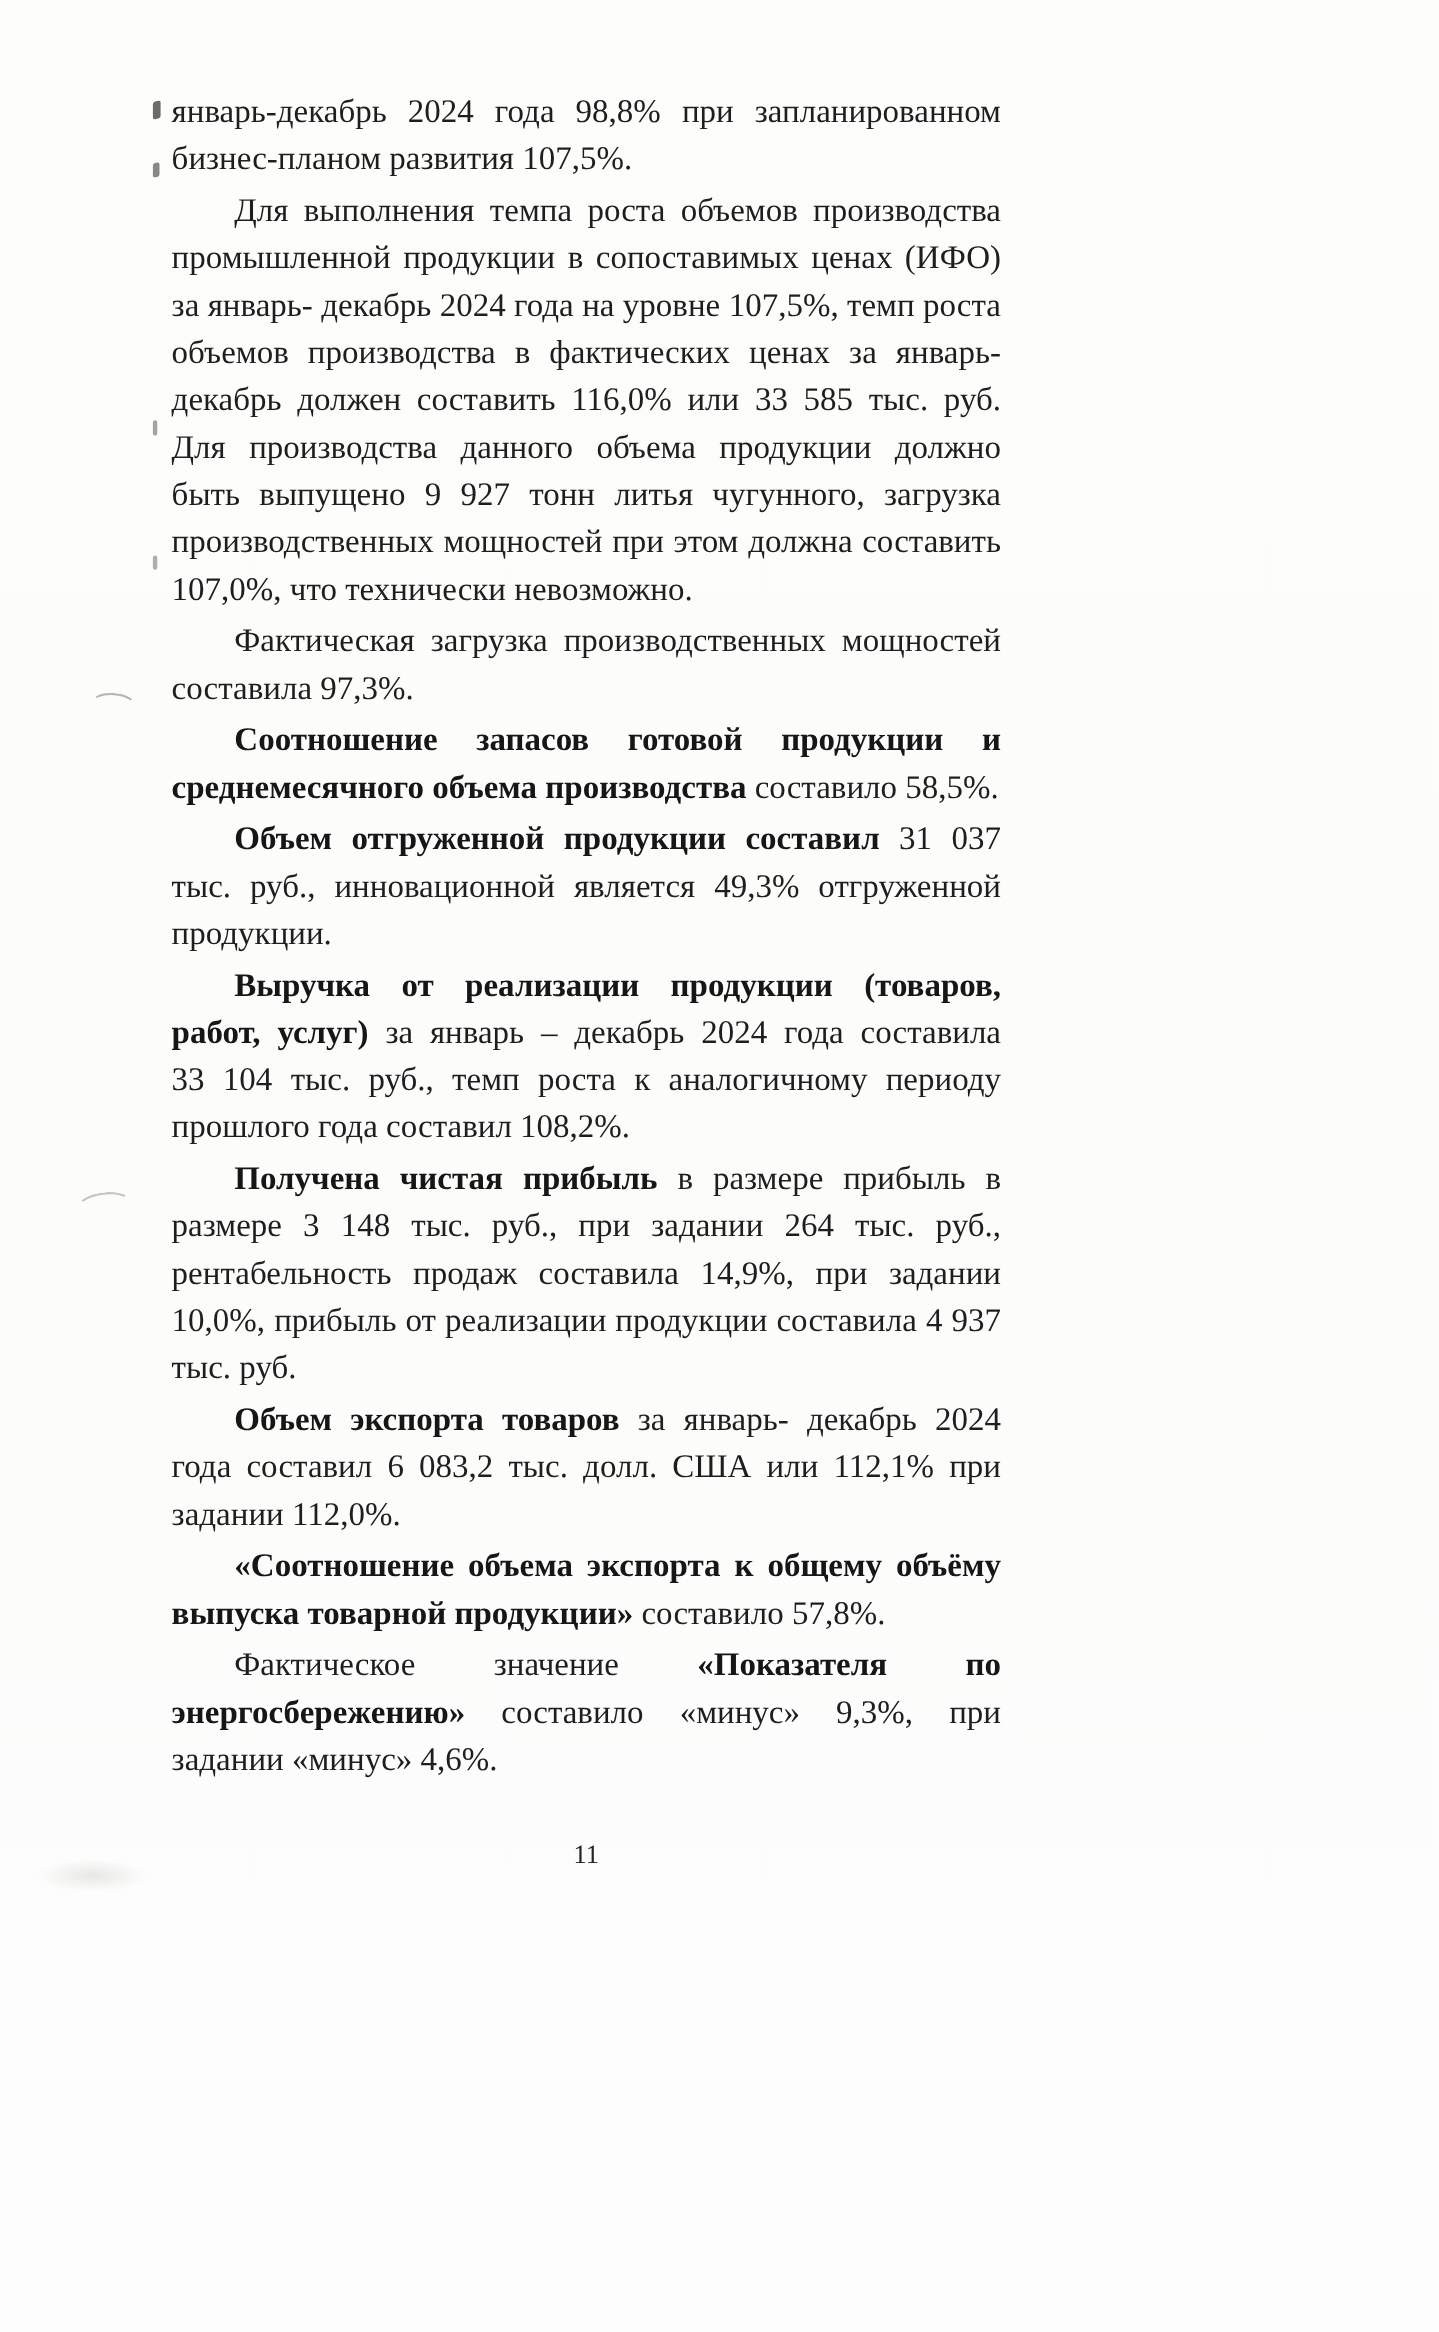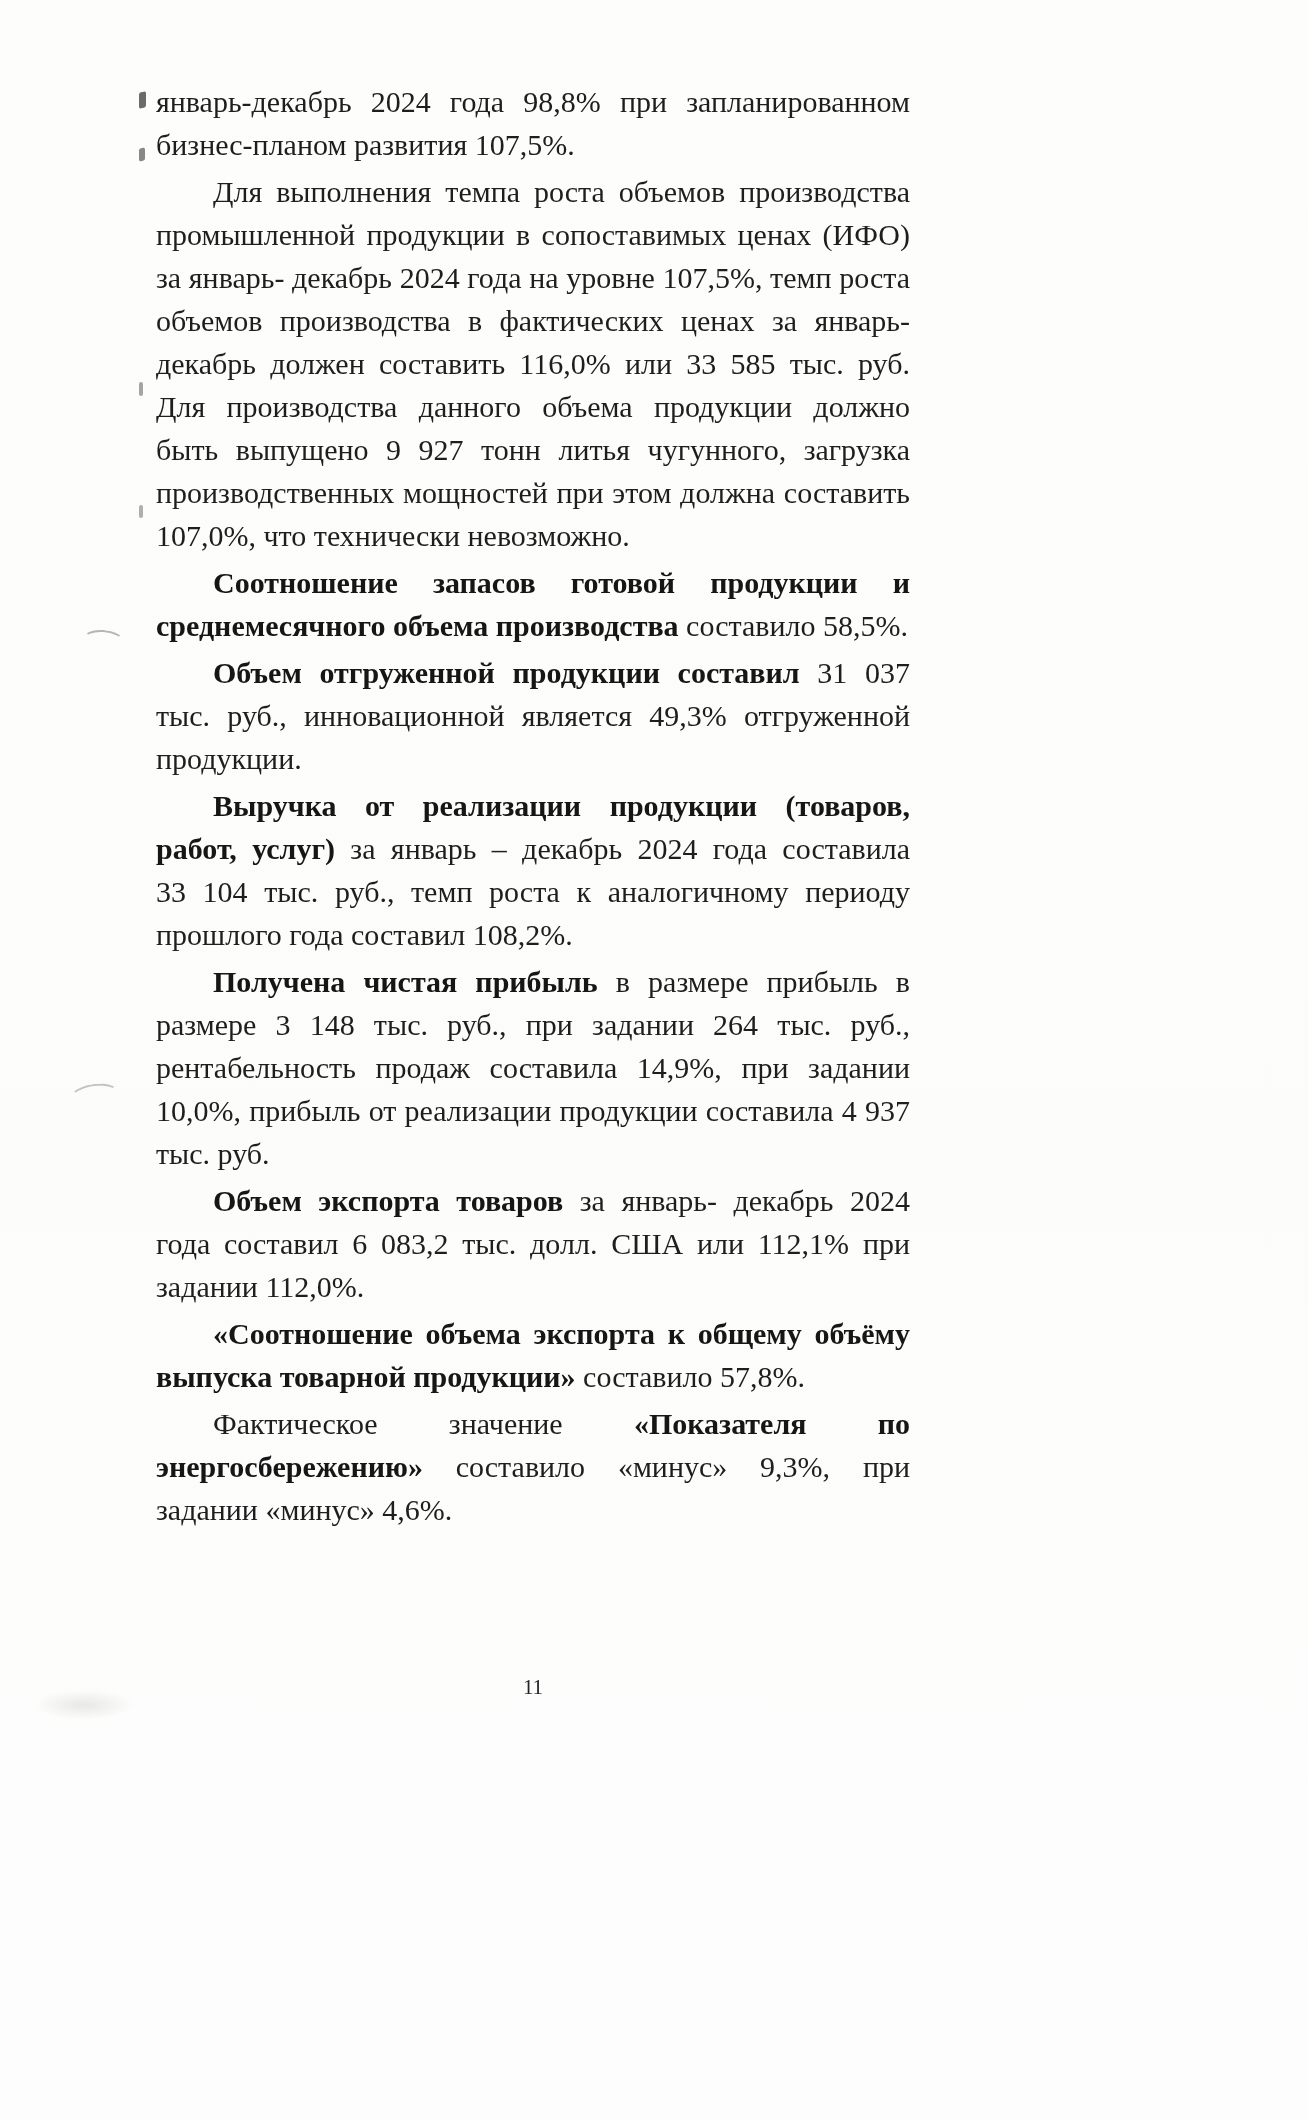--- a/index.html
+++ b/index.html
@@ -28,21 +28,21 @@
   p.para { margin: 4px; padding: 0; }
   p.para.indent { text-indent: 57px; }
   .run-b { font-weight: bold; color: #161616; }
   .run-r { font-weight: normal; }
   .pagenum {
     position: absolute;
     left: 152px;
     top: 1666px;
     width: 762px;
     text-align: center;
-    font-size: 21px;
+    font-size: 24px;
     line-height: 43px;
     color: #242424;
   }
   
   .arc {
     position: absolute;
     border: 2px solid transparent;
     border-top-color: #9f9f9c;
     border-radius: 50%;
   }
@@ -73,20 +73,21 @@
   <div class="arc arc2"></div>
   <div class="smudge"></div>
   <div class="speck sp1"></div>
   <div class="speck sp2"></div>
   <div class="speck sp3"></div>
   <div class="speck sp4"></div>
 
   <div class="textblock">
       <p class="para"><span class="run-r">январь-декабрь 2024 года 98,8% при запланированном бизнес-планом развития 107,5%.</span></p>
       <p class="para indent"><span class="run-r">Для выполнения темпа роста объемов производства промышленной продукции в сопоставимых ценах (ИФО) за январь- декабрь 2024 года на уровне 107,5%, темп роста объемов производства в фактических ценах за январь-декабрь должен составить 116,0% или 33&nbsp;585 тыс. руб. Для производства данного объема продукции должно быть выпущено 9&nbsp;927 тонн литья чугунного, загрузка производственных мощностей при этом должна составить 107,0%, что технически невозможно.</span></p>
+      <p class="para indent"><span class="run-r">Фактическая загрузка производственных мощностей составила 97,3%.</span></p>
       <p class="para indent"><span class="run-b">Соотношение запасов готовой продукции и среднемесячного объема производства</span><span class="run-r"> составило 58,5%.</span></p>
       <p class="para indent"><span class="run-b">Объем отгруженной продукции составил</span><span class="run-r"> 31&nbsp;037 тыс. руб., инновационной является 49,3% отгруженной продукции.</span></p>
       <p class="para indent"><span class="run-b">Выручка от реализации продукции (товаров, работ, услуг)</span><span class="run-r"> за январь – декабрь 2024 года составила 33&nbsp;104 тыс. руб., темп роста к аналогичному периоду прошлого года составил 108,2%.</span></p>
       <p class="para indent"><span class="run-b">Получена чистая прибыль</span><span class="run-r"> в размере прибыль в размере 3&nbsp;148 тыс. руб., при задании 264 тыс. руб., рентабельность продаж составила 14,9%, при задании 10,0%, прибыль от реализации продукции составила 4&nbsp;937 тыс. руб.</span></p>
       <p class="para indent"><span class="run-b">Объем экспорта товаров</span><span class="run-r"> за январь- декабрь 2024 года составил 6&nbsp;083,2 тыс. долл. США или 112,1% при задании 112,0%.</span></p>
       <p class="para indent"><span class="run-b">«Соотношение объема экспорта к общему объёму выпуска товарной продукции»</span><span class="run-r"> составило 57,8%.</span></p>
       <p class="para indent"><span class="run-r">Фактическое значение </span><span class="run-b">«Показателя по энергосбережению»</span><span class="run-r"> составило «минус» 9,3%, при задании «минус» 4,6%.</span></p>
     </div>
 
   <div class="pagenum">11</div>

